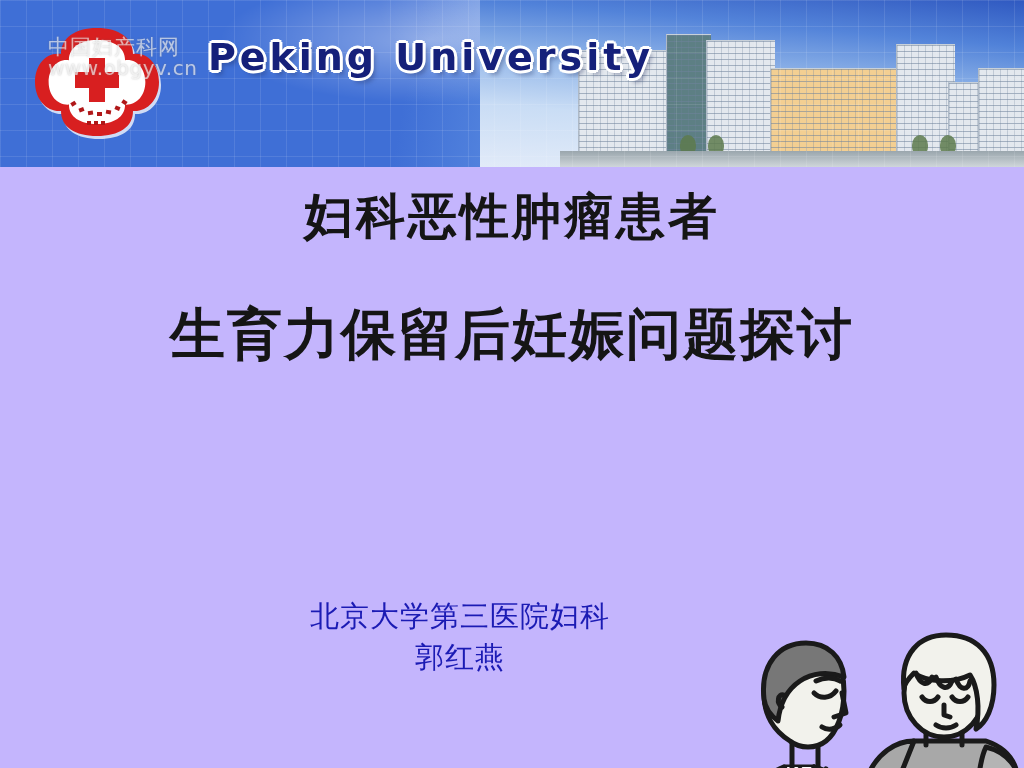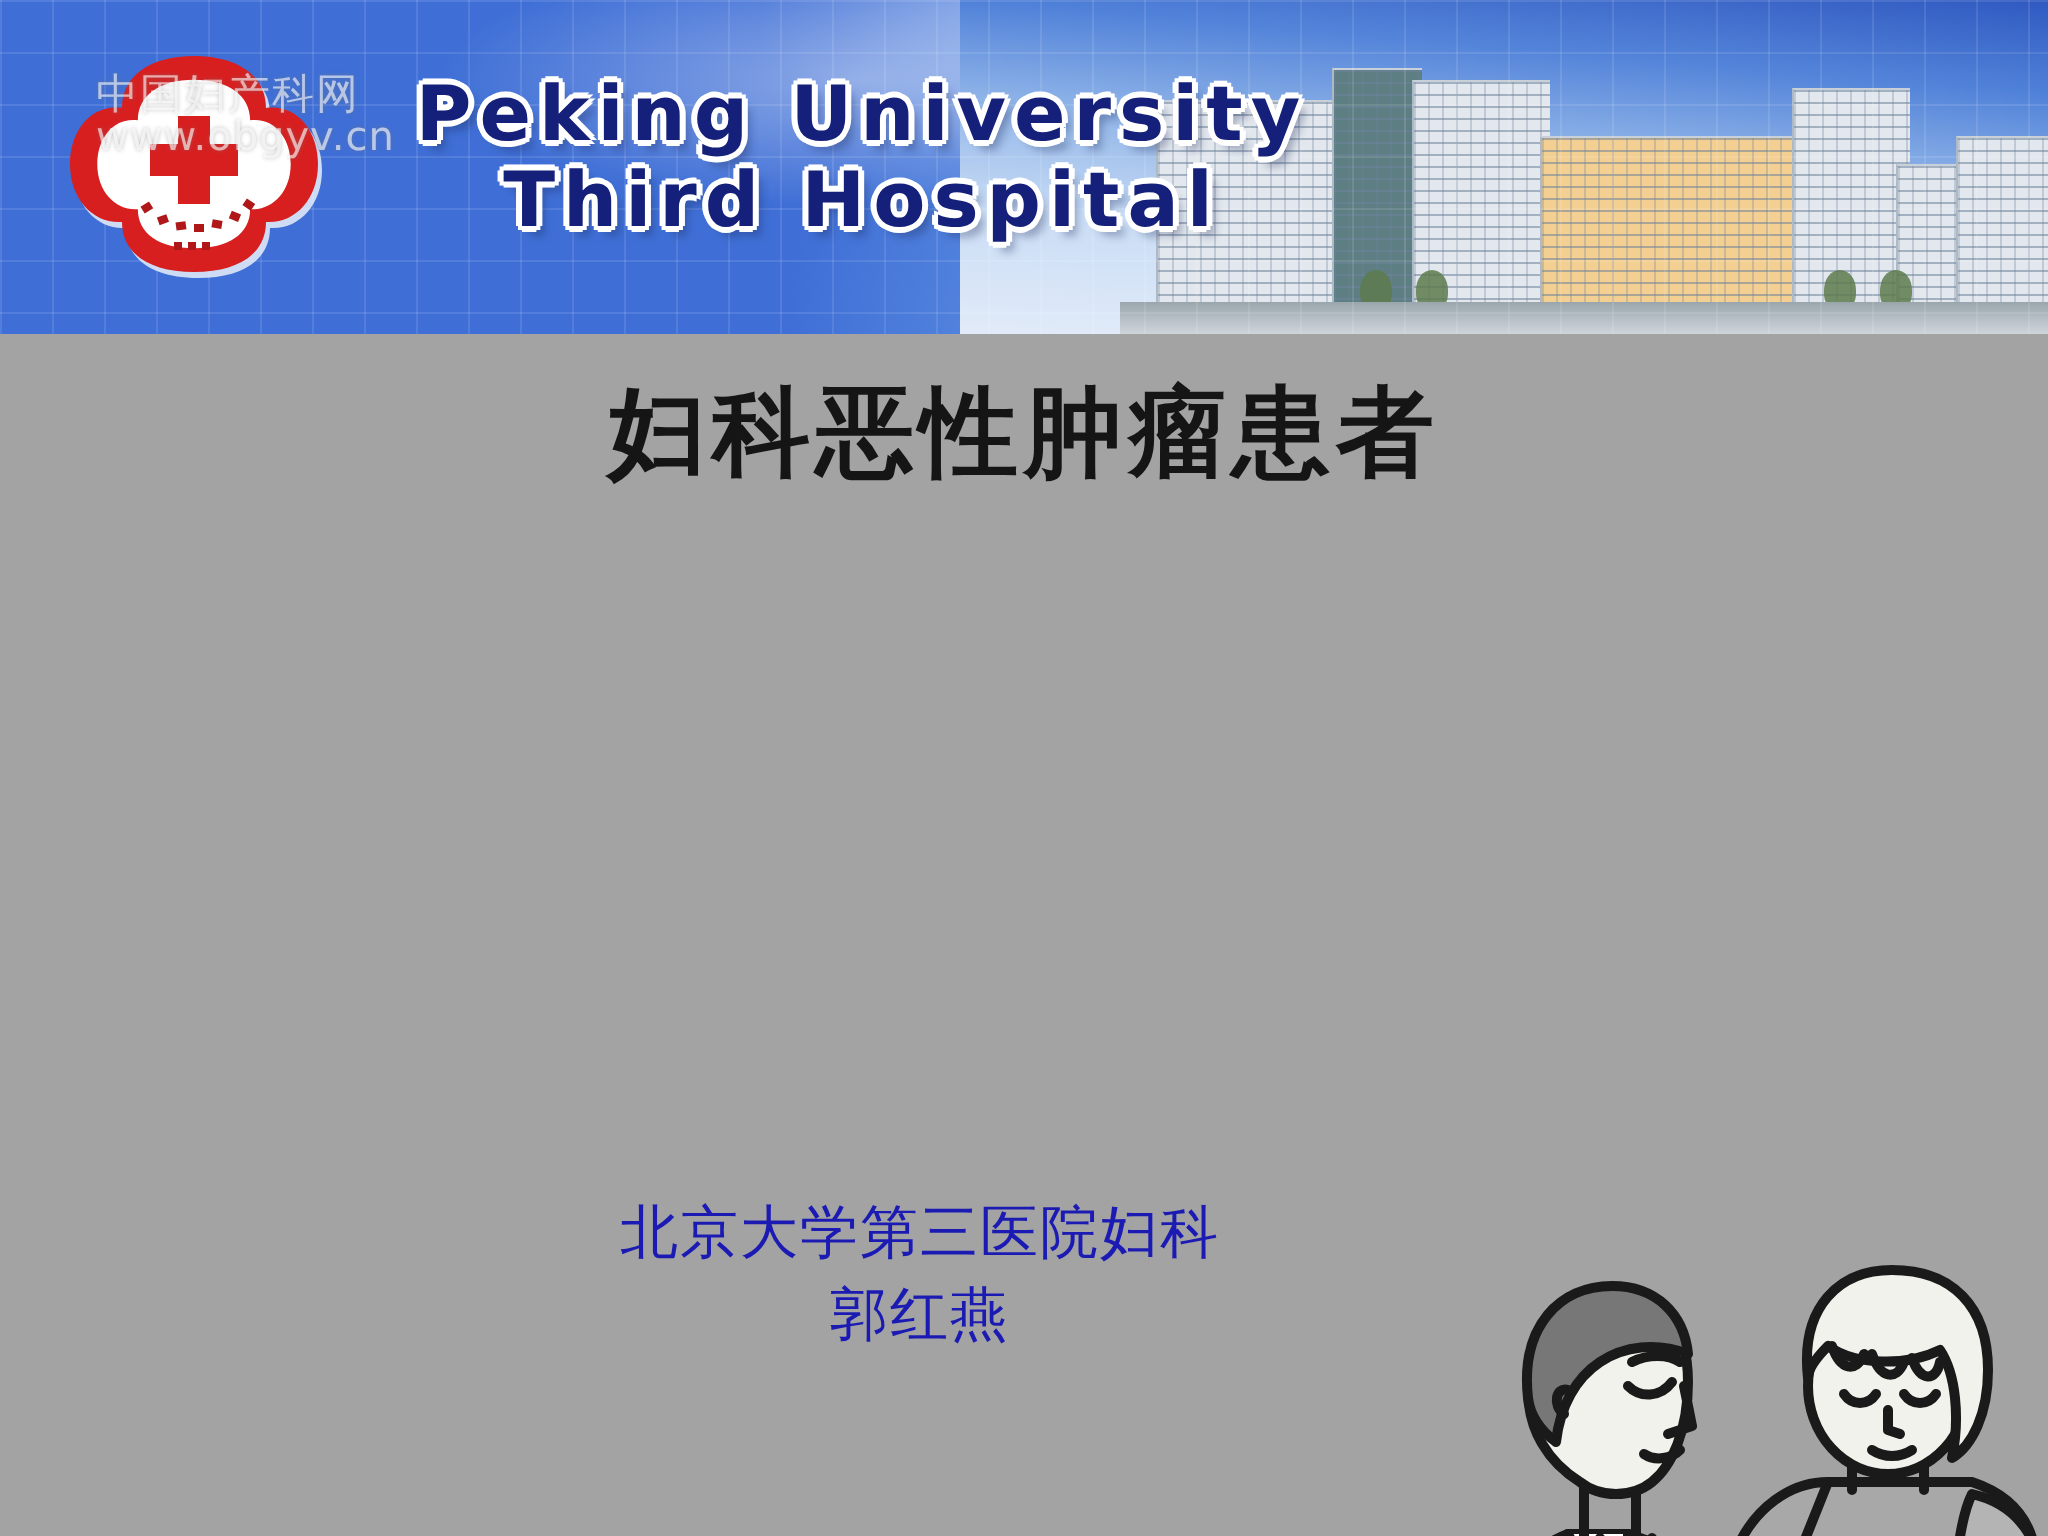--- a/index.html
+++ b/index.html
@@ -149,21 +149,21 @@
       -3px  0   0 #ffffff,  3px  0   0 #ffffff,
        0   -3px 0 #ffffff,  0    3px 0 #ffffff,
        4px  5px 4px rgba(30,40,90,0.35);
   }
 
   
   #body-area {
     position: absolute;
     left: 0; top: 167px;
     width: 1024px; height: 601px;
-    background: #a3a3a3;
+    background: #c4b5fd;
   }
 
   #title-block {
     position: absolute;
     left: 0; top: 25px;
     width: 1024px;
     text-align: center;
   }
   .title-line {
     font-family: "DejaVu Sans", "Liberation Sans", sans-serif;
@@ -264,28 +264,28 @@
       </svg>
     </div>
 
     <div id="watermark">
       <div class="wm-cn">中国妇产科网</div>
       <div class="wm-url">www.obgyv.cn</div>
     </div>
 
     <div id="wordmark">
       <div class="wm-line">Peking University</div>
-      <div class="wm-line">Third Hospital</div>
     </div>
   </div>
 
   <div id="body-area">
 
     <div id="title-block">
       <div class="title-line" id="title-line-1">妇科恶性肿瘤患者</div>
+      <div class="title-line" id="title-line-2">生育力保留后妊娠问题探讨</div>
     </div>
 
     <div id="author-block">
       <div class="author-line" id="affiliation">北京大学第三医院妇科</div>
       <div class="author-line" id="presenter">郭红燕</div>
     </div>
 
     <div id="illustration">
       <svg viewBox="0 0 306 306" xmlns="http://www.w3.org/2000/svg" width="306" height="306">
         <g fill="none" stroke="#1a1a1a" stroke-width="5" stroke-linejoin="round" stroke-linecap="round">

